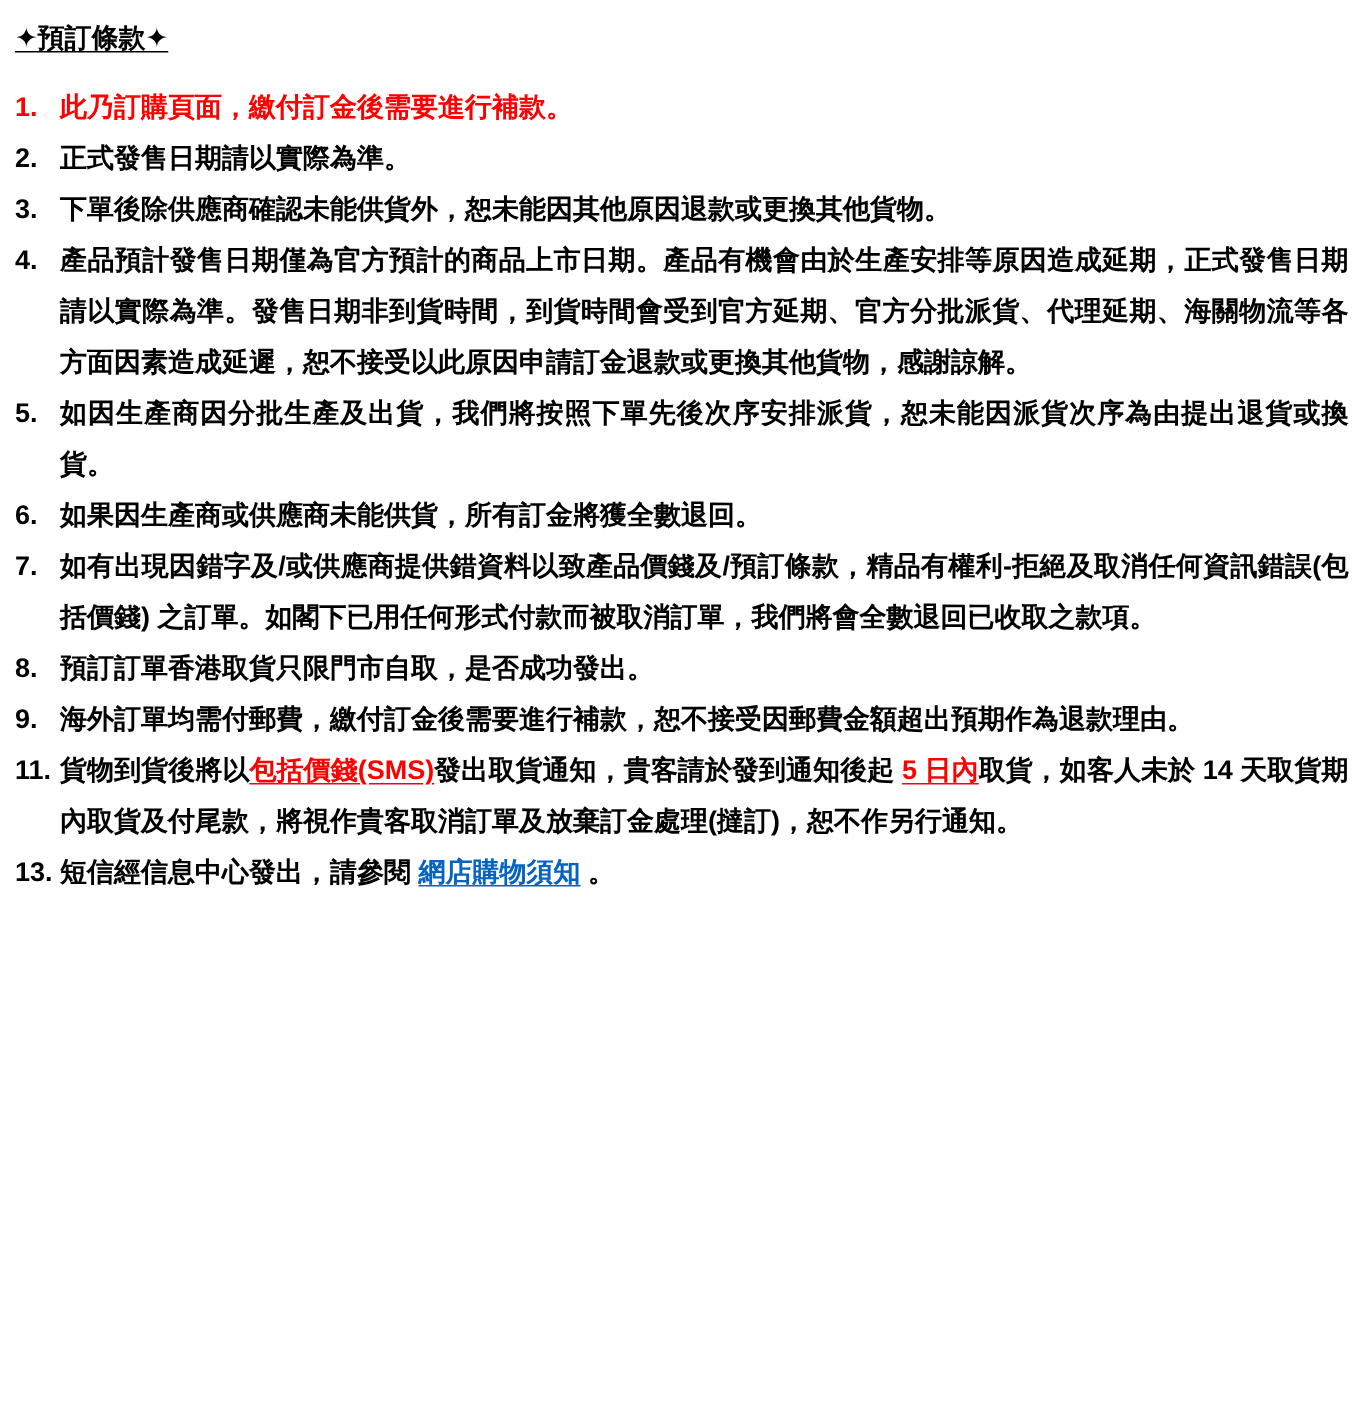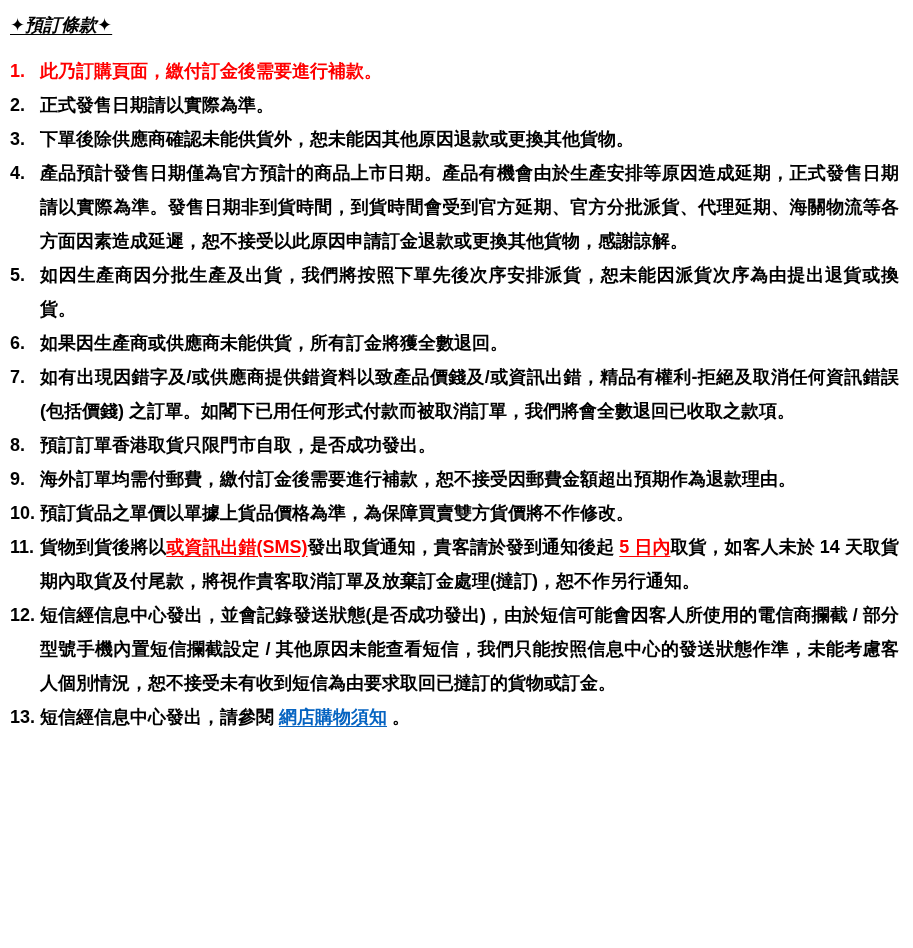--- a/index.html
+++ b/index.html
@@ -29,21 +29,20 @@
     margin: 4px 0 20px 0;
   }
   .section-header {
     color: #000000;
     font-size: 18px;
     line-height: 34px;
     font-weight: 700;
     text-decoration: underline;
     text-underline-offset: 3px;
     margin: 0 0 12px 0;
-    font-style: italic;
   }
   .terms {
     list-style: none;
     margin: 0;
     padding: 0;
   }
   .term-item {
     display: flex;
     align-items: flex-start;
     font-size: 18px;
@@ -99,40 +98,32 @@
       <li class="term-item">
         <span class="term-num">5.</span>
         <span class="term-text"><span class="">如因生產商因分批生產及出貨，我們將按照下單先後次序安排派貨，恕未能因派貨次序為由提出退貨或換貨。</span></span>
       </li>
       <li class="term-item">
         <span class="term-num">6.</span>
         <span class="term-text"><span class="">如果因生產商或供應商未能供貨，所有訂金將獲全數退回。</span></span>
       </li>
       <li class="term-item">
         <span class="term-num">7.</span>
-        <span class="term-text"><span class="">如有出現因錯字及/或供應商提供錯資料以致產品價錢及/或資訊出錯，精品有權利-拒絕及取消任何資訊錯誤(包括價錢) 之訂單。如閣下已用任何形式付款而被取消訂單，我們將會全數退回已收取之款項。</span></span>
+        <span class="term-text"><span class="">如有出現因錯字及/或供應商提供錯資料以致產品價錢及/預訂條款，精品有權利-拒絕及取消任何資訊錯誤(包括價錢) 之訂單。如閣下已用任何形式付款而被取消訂單，我們將會全數退回已收取之款項。</span></span>
       </li>
       <li class="term-item">
         <span class="term-num">8.</span>
         <span class="term-text"><span class="">預訂訂單香港取貨只限門市自取，是否成功發出。</span></span>
       </li>
       <li class="term-item">
         <span class="term-num">9.</span>
         <span class="term-text"><span class="">海外訂單均需付郵費，繳付訂金後需要進行補款，恕不接受因郵費金額超出預期作為退款理由。</span></span>
       </li>
       <li class="term-item">
-        <span class="term-num">10.</span>
-        <span class="term-text"><span class="">預訂貨品之單價以單據上貨品價格為準，為保障買賣雙方貨價將不作修改。</span></span>
-      </li>
-      <li class="term-item">
         <span class="term-num">11.</span>
-        <span class="term-text"><span class="">貨物到貨後將以</span><span class="seg-red-underline">或資訊出錯(SMS)</span><span class="">發出取貨通知，貴客請於發到通知後起 </span><span class="seg-red-underline">5 日內</span><span class="">取貨，如客人未於 14 天取貨期內取貨及付尾款，將視作貴客取消訂單及放棄訂金處理(撻訂)，恕不作另行通知。</span></span>
-      </li>
-      <li class="term-item">
-        <span class="term-num">12.</span>
-        <span class="term-text"><span class="">短信經信息中心發出，並會記錄發送狀態(是否成功發出)，由於短信可能會因客人所使用的電信商攔截 / 部分型號手機內置短信攔截設定 / 其他原因未能查看短信，我們只能按照信息中心的發送狀態作準，未能考慮客人個別情況，恕不接受未有收到短信為由要求取回已撻訂的貨物或訂金。</span></span>
+        <span class="term-text"><span class="">貨物到貨後將以</span><span class="seg-red-underline">包括價錢(SMS)</span><span class="">發出取貨通知，貴客請於發到通知後起 </span><span class="seg-red-underline">5 日內</span><span class="">取貨，如客人未於 14 天取貨期內取貨及付尾款，將視作貴客取消訂單及放棄訂金處理(撻訂)，恕不作另行通知。</span></span>
       </li>
       <li class="term-item">
         <span class="term-num">13.</span>
         <span class="term-text"><span class="">短信經信息中心發出，請參閱 </span><a href="#" class="seg-link">網店購物須知</a><span class=""> 。</span></span>
       </li>
     </ol>
 </div>
 
 </body></html>

